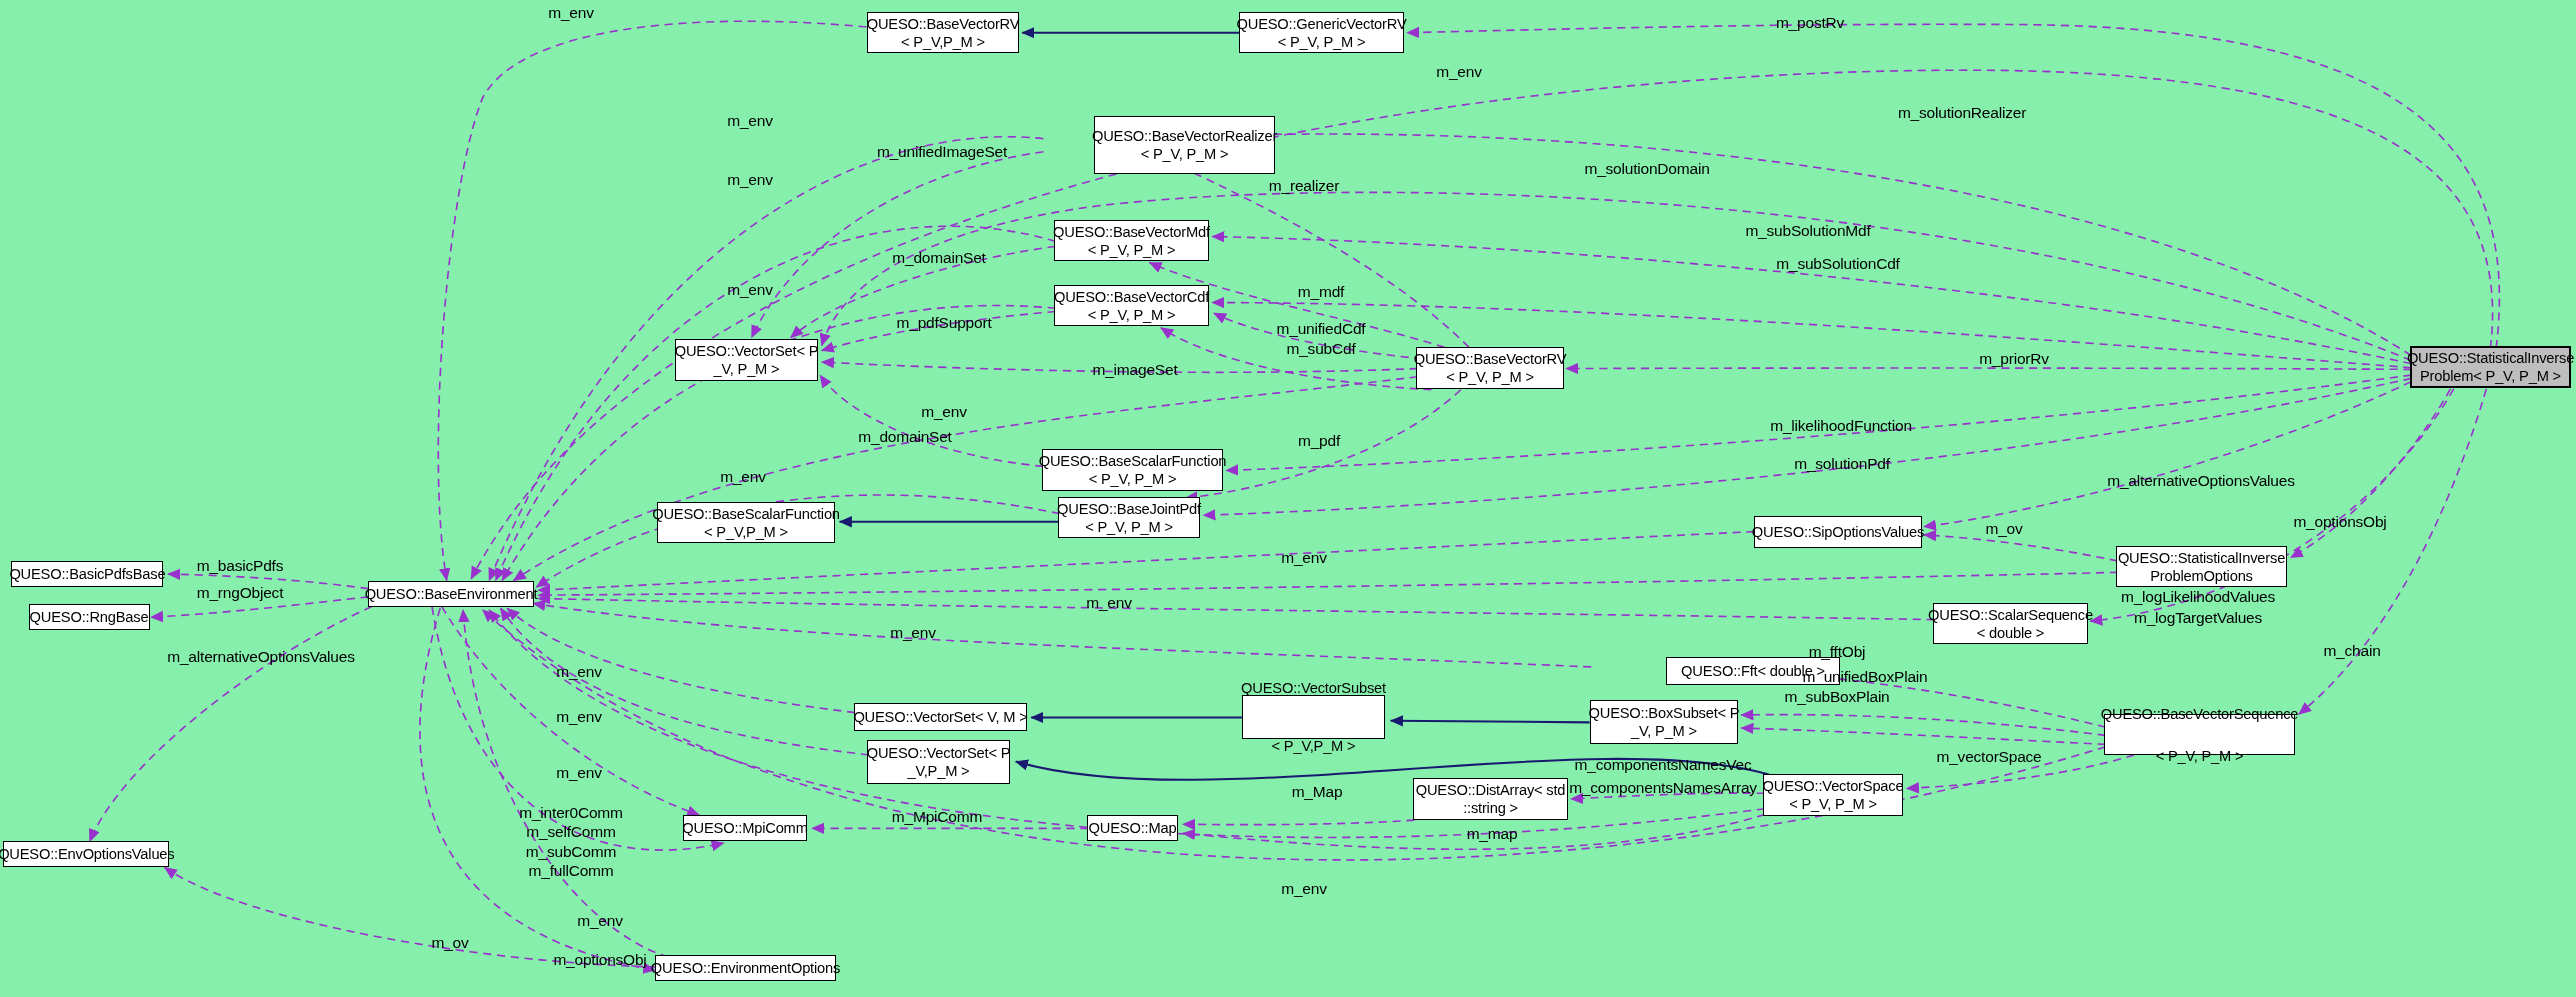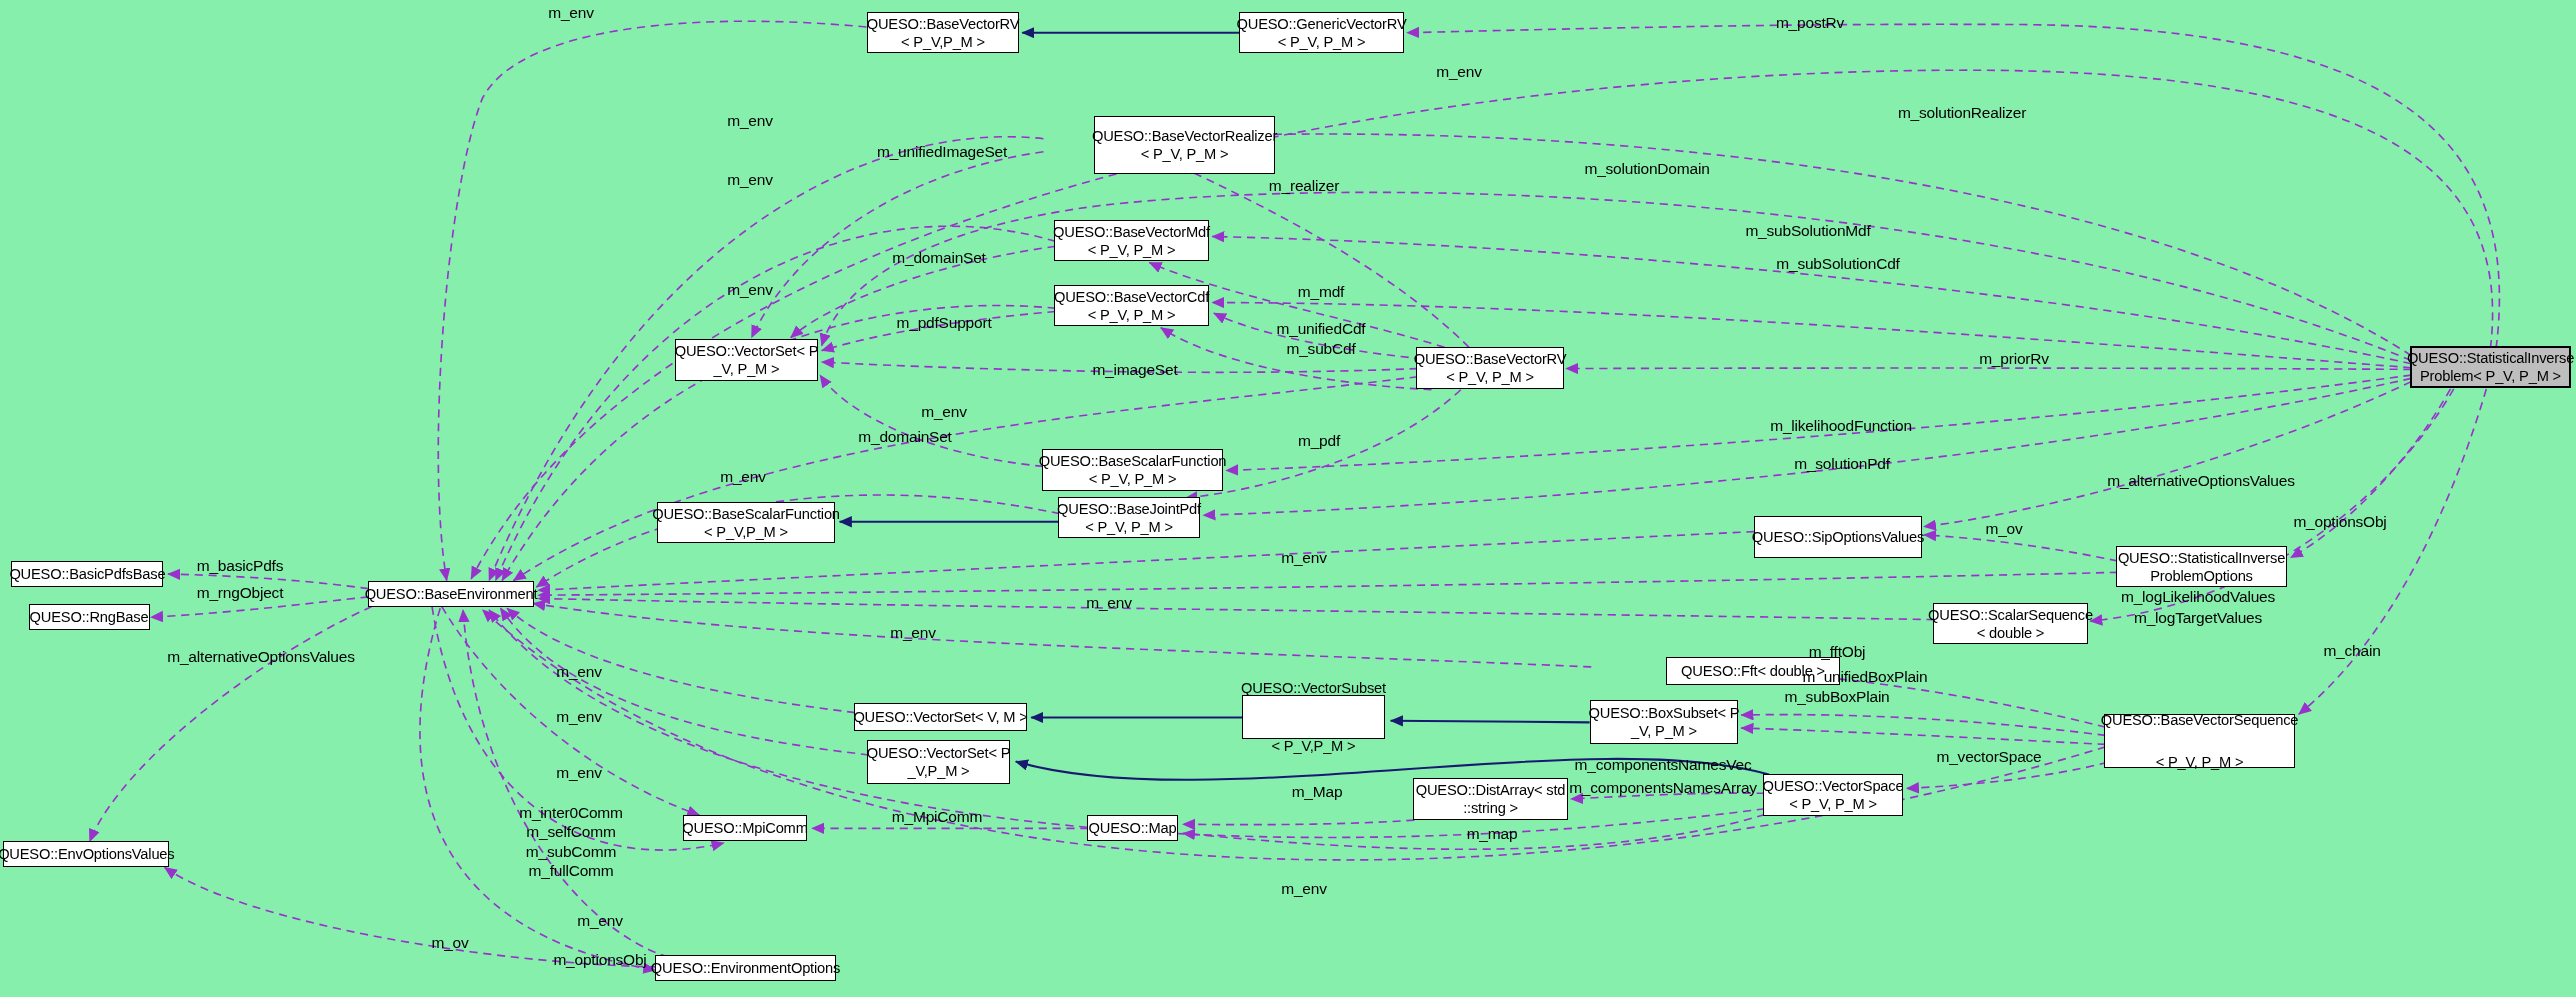--- a/index.html
+++ b/index.html
@@ -132,21 +132,21 @@
       </div>
       <div class="node" style="left: 11.4px; top: 561px; width: 152px; height: 26px;">
         <div>QUESO::BasicPdfsBase</div>
       </div>
       <div class="node" style="left: 28.5px; top: 604px; width: 121px; height: 26px;">
         <div>QUESO::RngBase</div>
       </div>
       <div class="node" style="left: 368px; top: 581px; width: 166px; height: 26px;">
         <div>QUESO::BaseEnvironment</div>
       </div>
-      <div class="node" style="left: 1754px; top: 516px; width: 168px; height: 42px;">
+      <div class="node" style="left: 1754px; top: 516px; width: 168px; height: 32px;">
         <div>QUESO::SipOptionsValues</div>
       </div>
       <div class="node" style="left: 2116px; top: 546px; width: 171px; height: 41px;">
         <div>QUESO::StatisticalInverse</div>
         <div>ProblemOptions</div>
       </div>
       <div class="node" style="left: 1933px; top: 603px; width: 155px; height: 41px;">
         <div>QUESO::ScalarSequence</div>
         <div>&lt; double &gt;</div>
       </div>
@@ -161,21 +161,21 @@
         <div>&lt; P_V,P_M &gt;</div>
       </div>
       <div class="node" style="left: 1590px; top: 700px; width: 148px; height: 44px;">
         <div>QUESO::BoxSubset&lt; P</div>
         <div>_V, P_M &gt;</div>
       </div>
       <div class="node" style="left: 867px; top: 740px; width: 143px; height: 44px;">
         <div>QUESO::VectorSet&lt; P</div>
         <div>_V,P_M &gt;</div>
       </div>
-      <div class="node" style="left: 2104px; top: 714px; width: 191px; height: 54px; gap: 24px;">
+      <div class="node" style="left: 2104px; top: 714px; width: 191px; height: 41px; gap: 24px;">
         <div>QUESO::BaseVectorSequence</div>
         <div>&lt; P_V, P_M &gt;</div>
       </div>
       <div class="node" style="left: 1763px; top: 774px; width: 140px; height: 42px;">
         <div>QUESO::VectorSpace</div>
         <div>&lt; P_V, P_M &gt;</div>
       </div>
       <div class="node" style="left: 1413px; top: 778px; width: 155px; height: 42px;">
         <div>QUESO::DistArray&lt; std</div>
         <div>::string &gt;</div>

